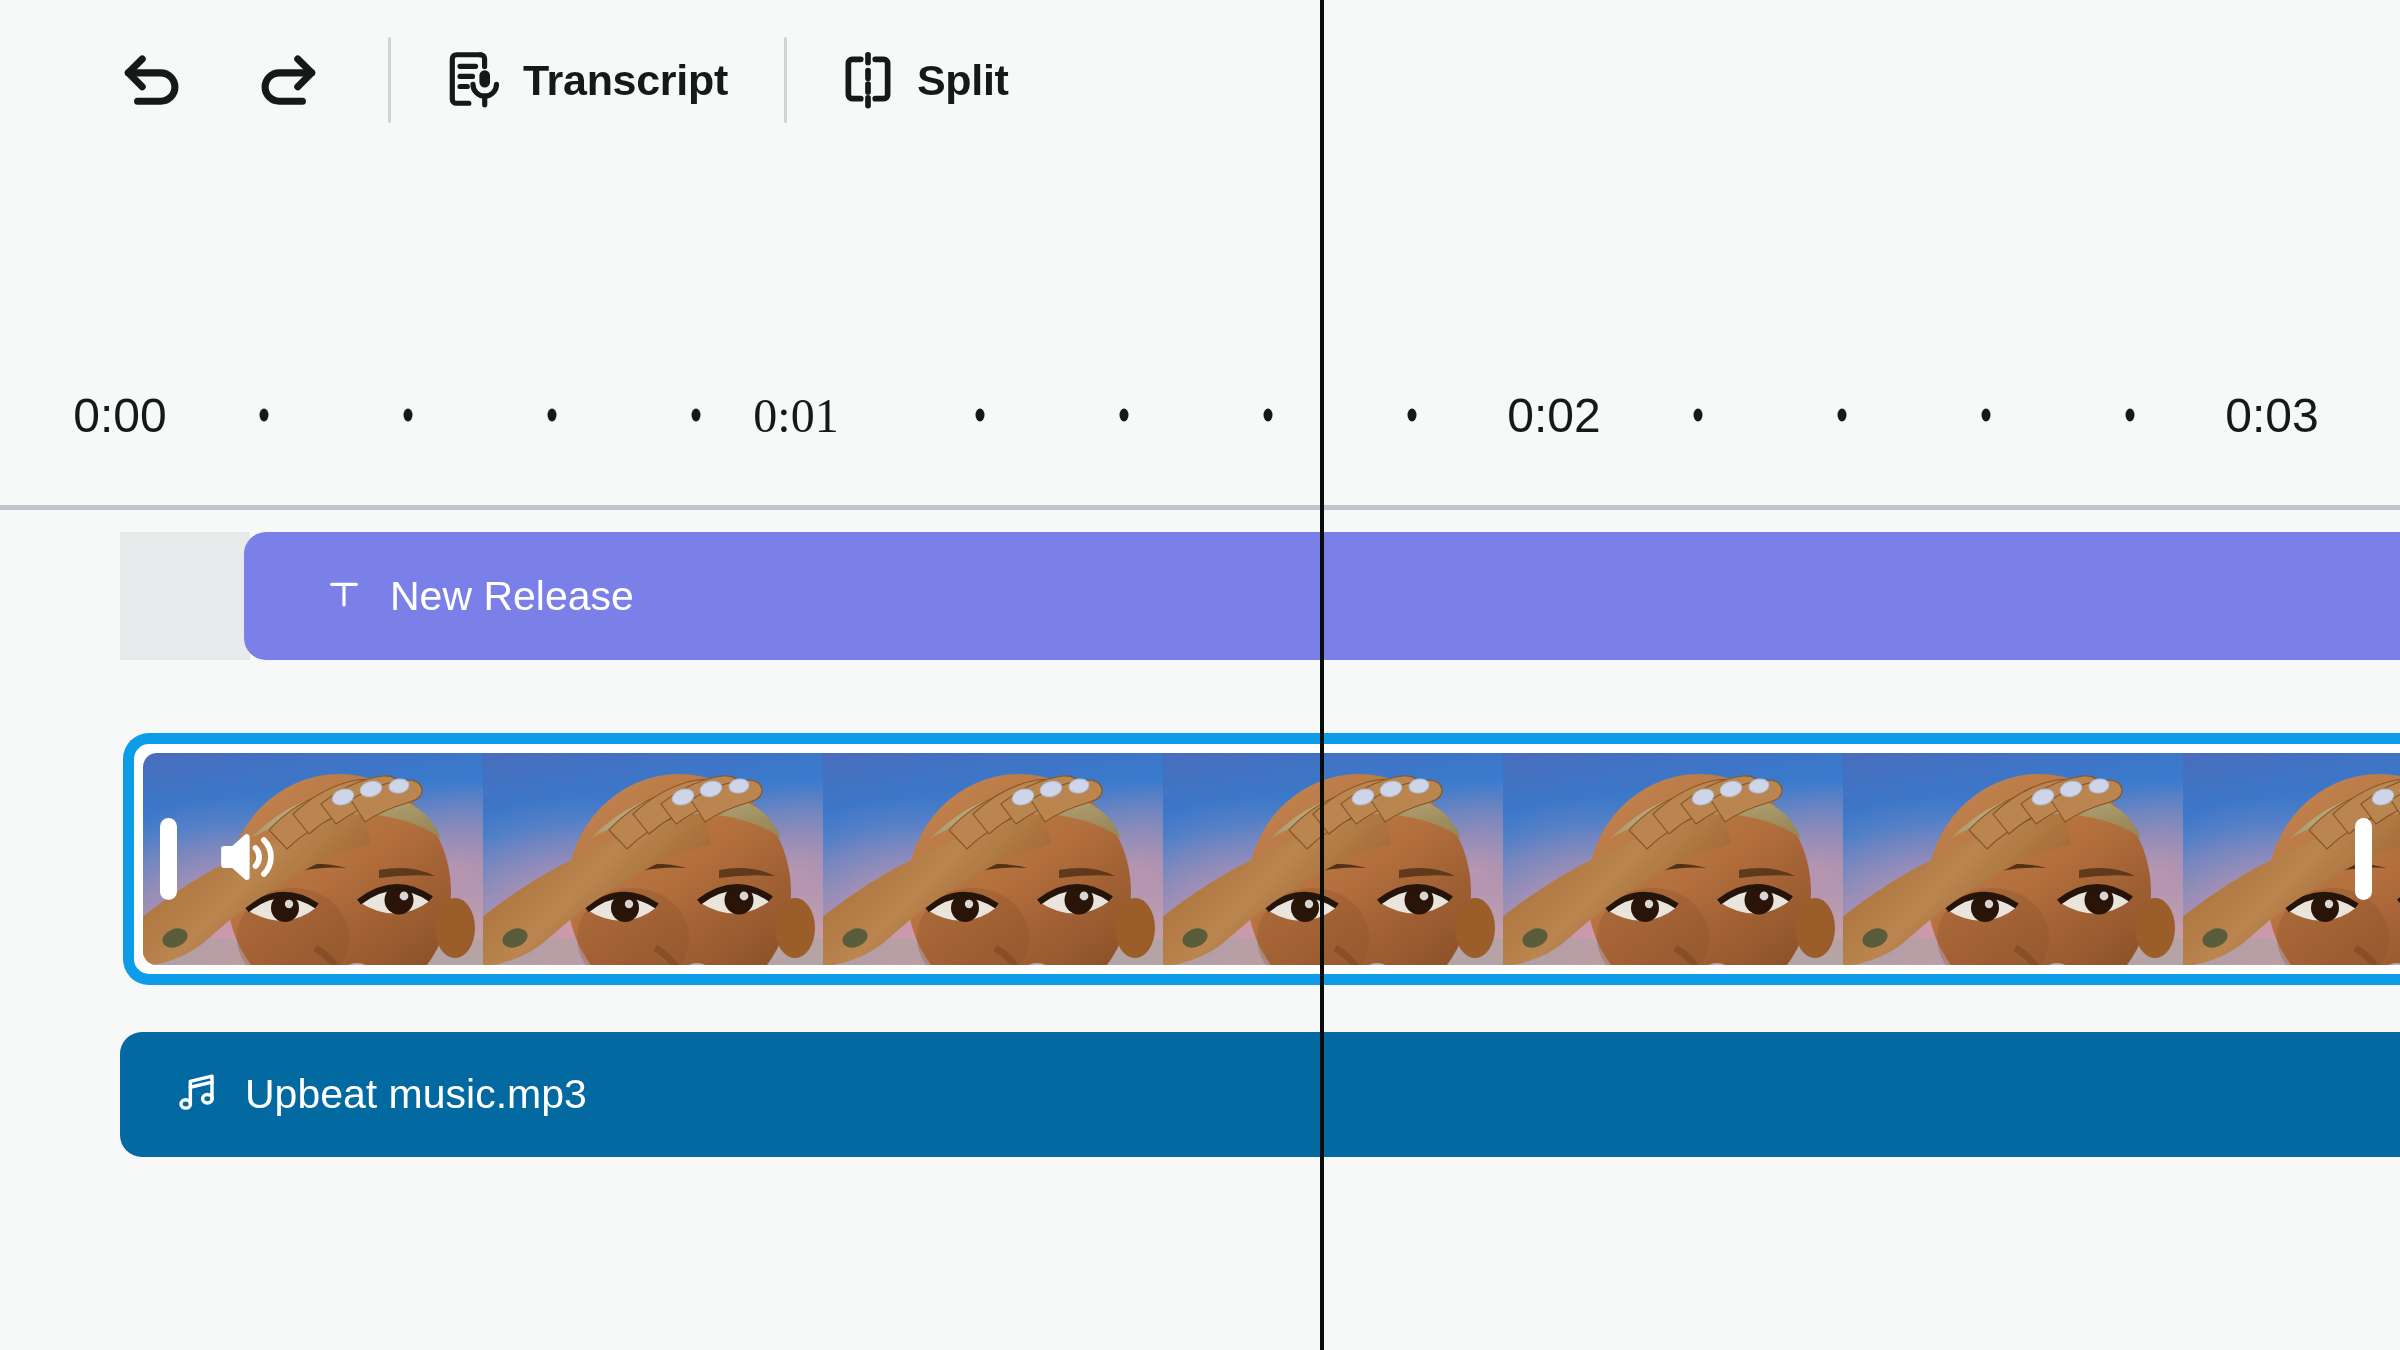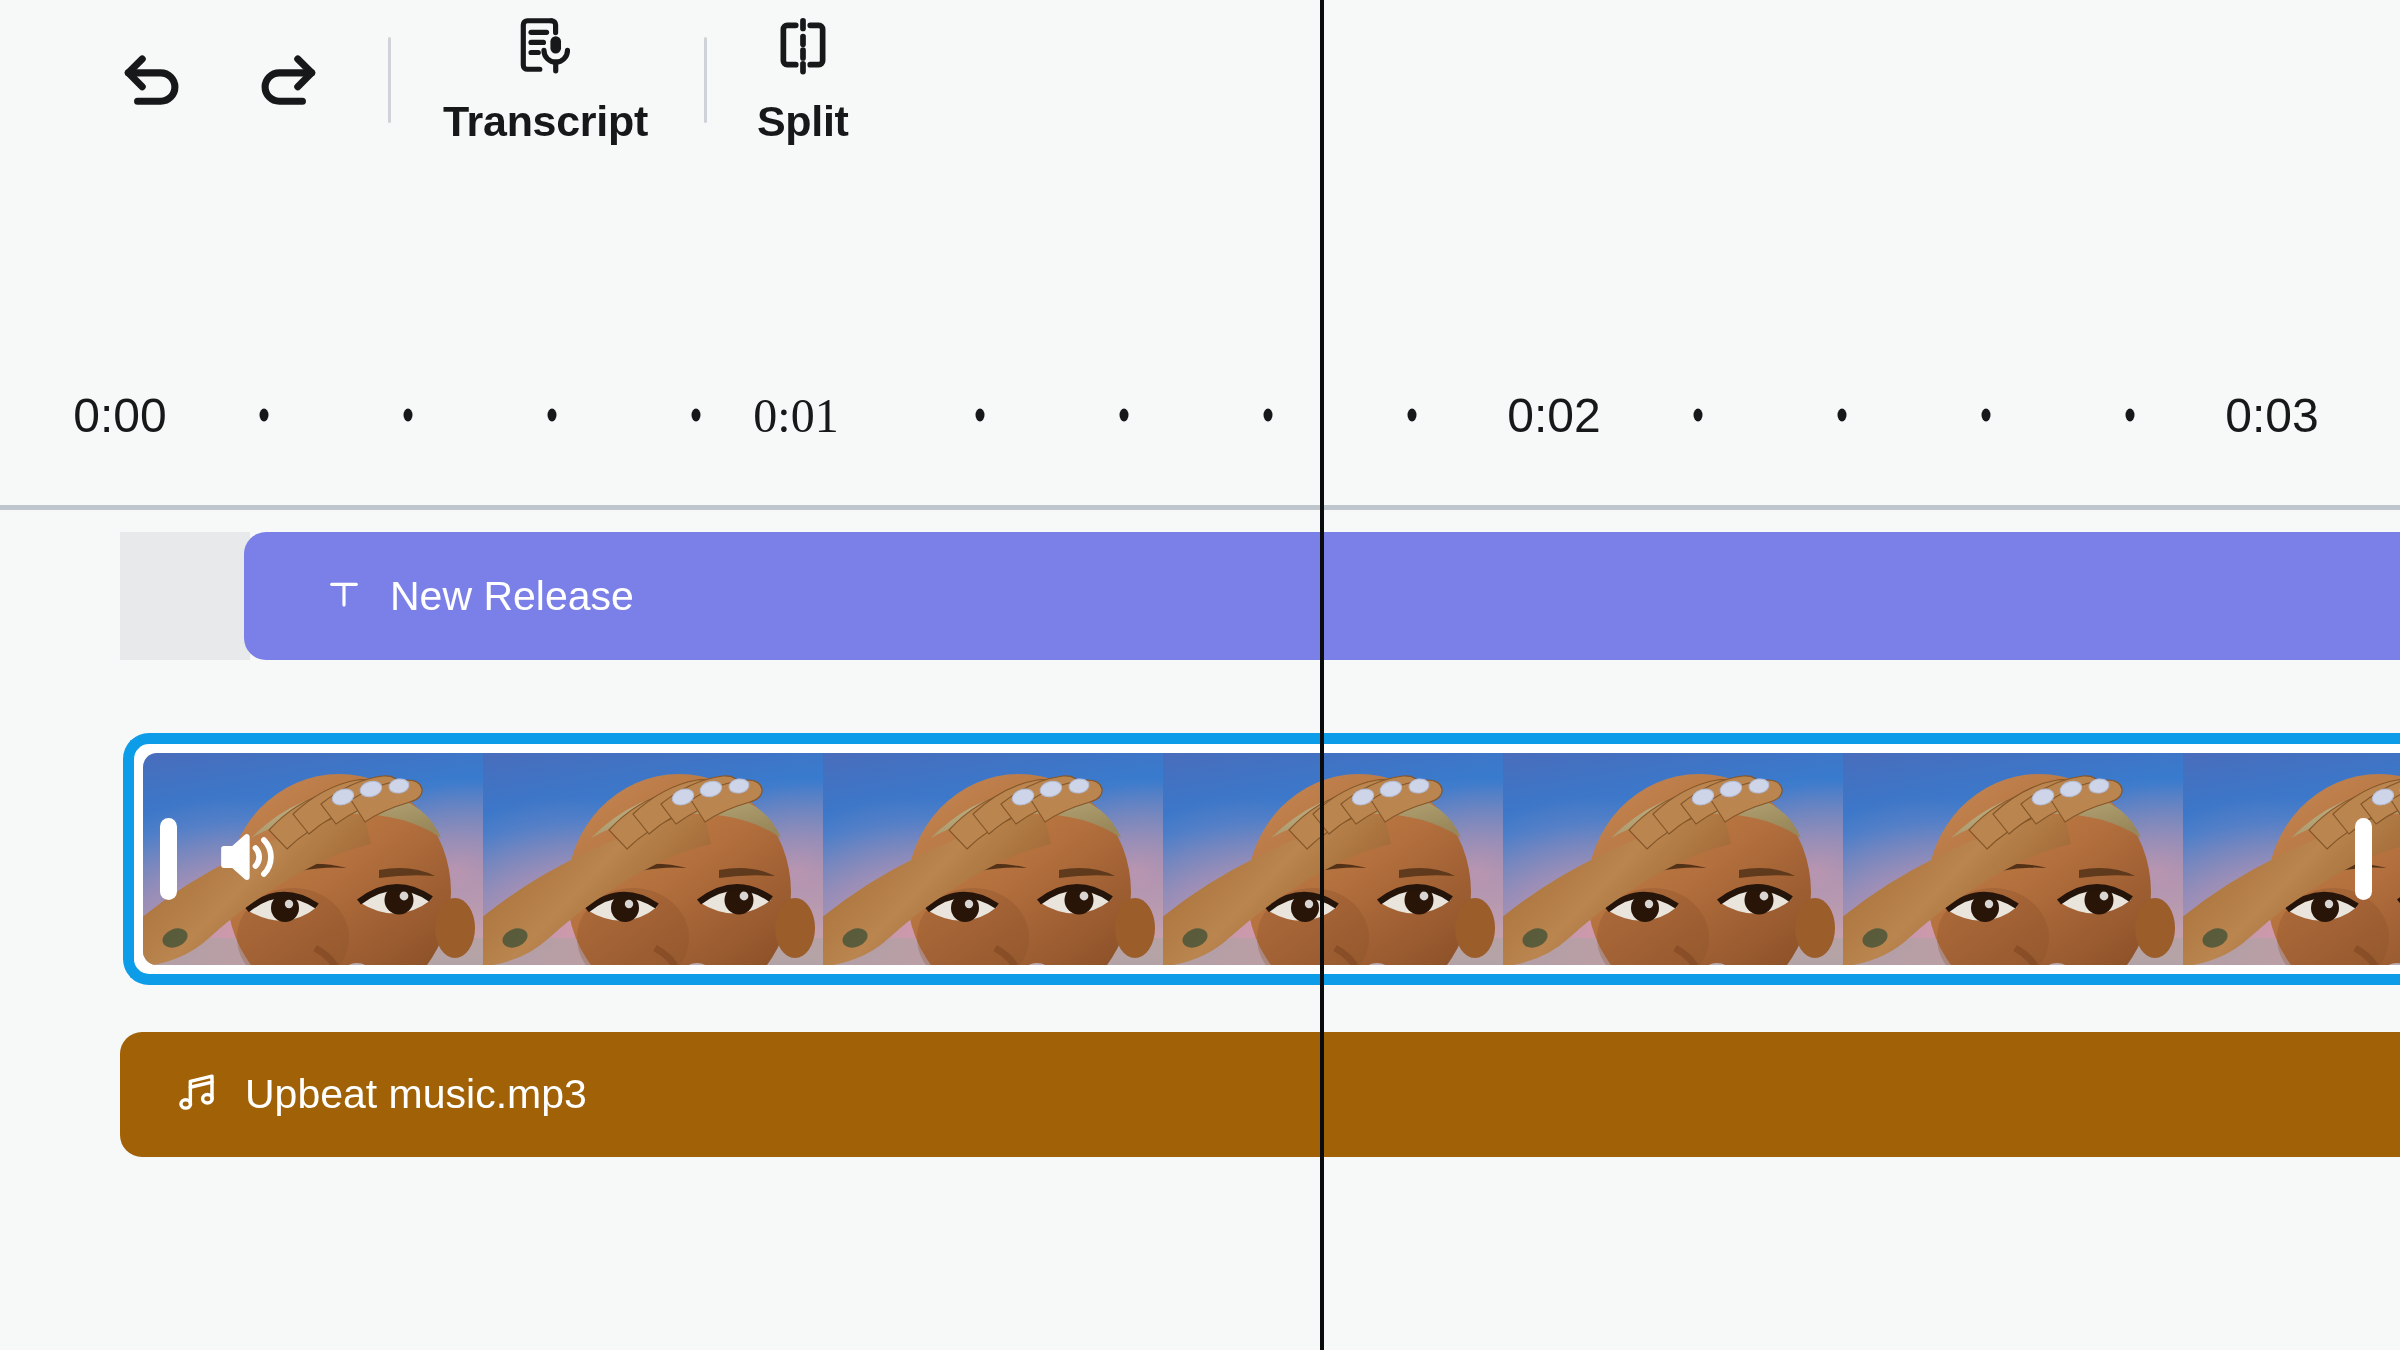--- a/index.html
+++ b/index.html
@@ -30,21 +30,20 @@
 
   .tool-btn {
     display: flex;
     align-items: center;
     gap: 18px;
     background: none;
     border: none;
     cursor: pointer;
     padding: 0;
     color: #17181A;
-    flex-direction: column;
   }
 
   .icon-btn {
     width: 86px;
     height: 86px;
     display: flex;
     align-items: center;
     justify-content: center;
     background: none;
     border: none;
@@ -223,21 +222,21 @@
     cursor: pointer;
   }
 
   
   #audio-clip {
     position: absolute;
     left: 120px;
     top: 682px;
     width: 2280px;
     height: 125px;
-    background: #a16207;
+    background: #0369a1;
     border-radius: 22px 0 0 22px;
     display: flex;
     align-items: center;
     padding-left: 55px;
     gap: 24px;
     cursor: pointer;
   }
 
   
   #playhead {

